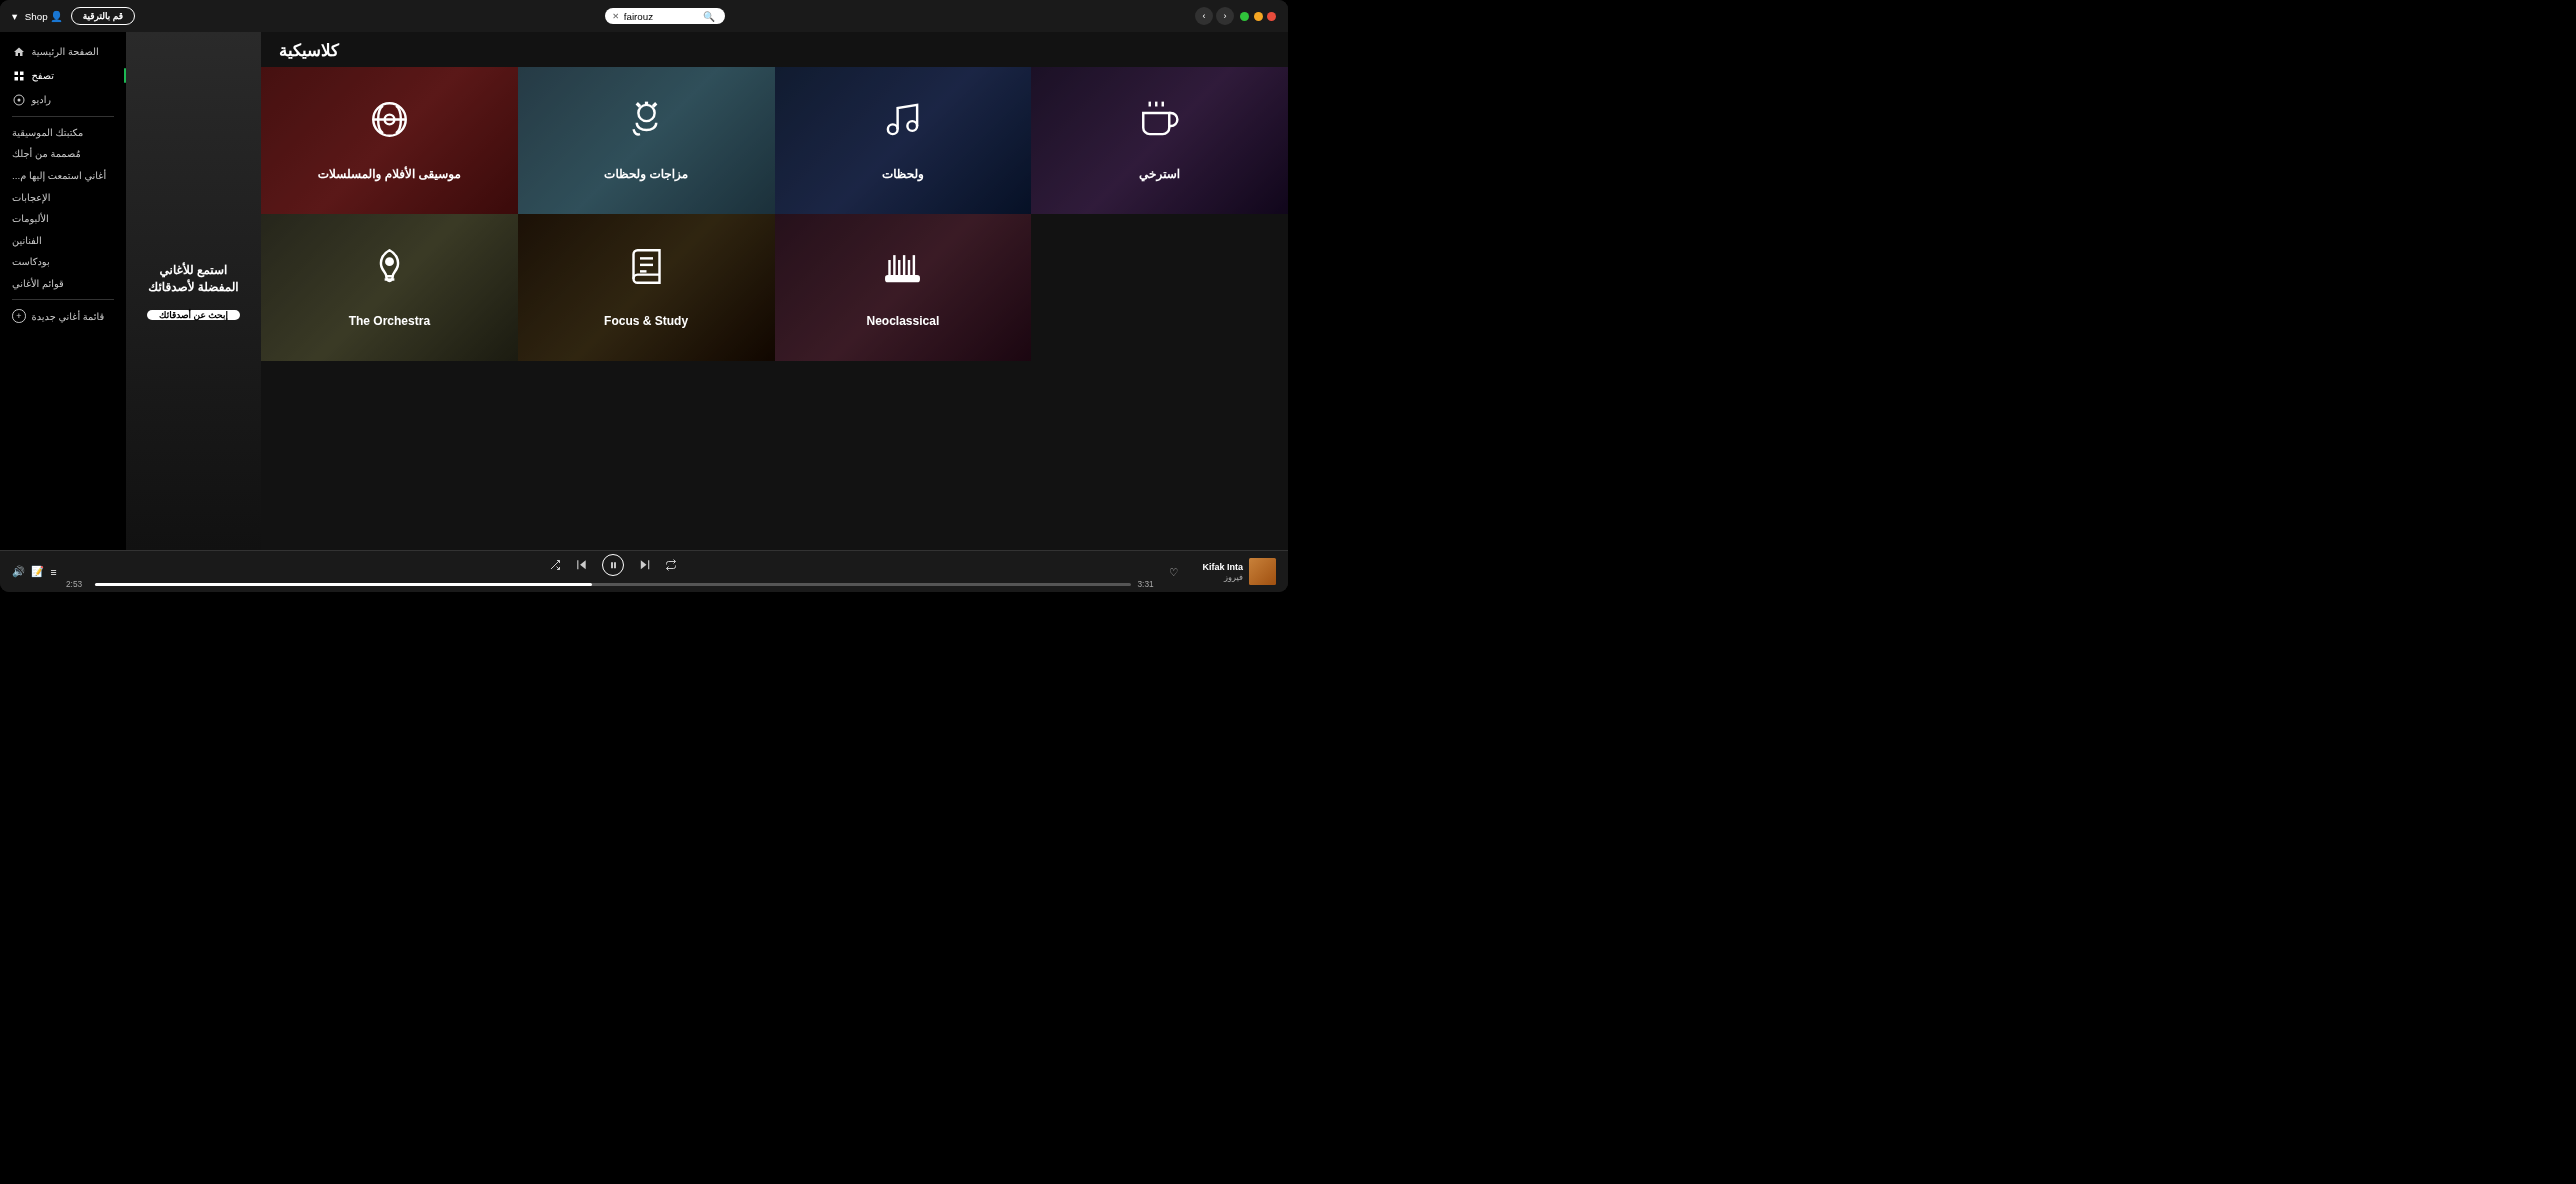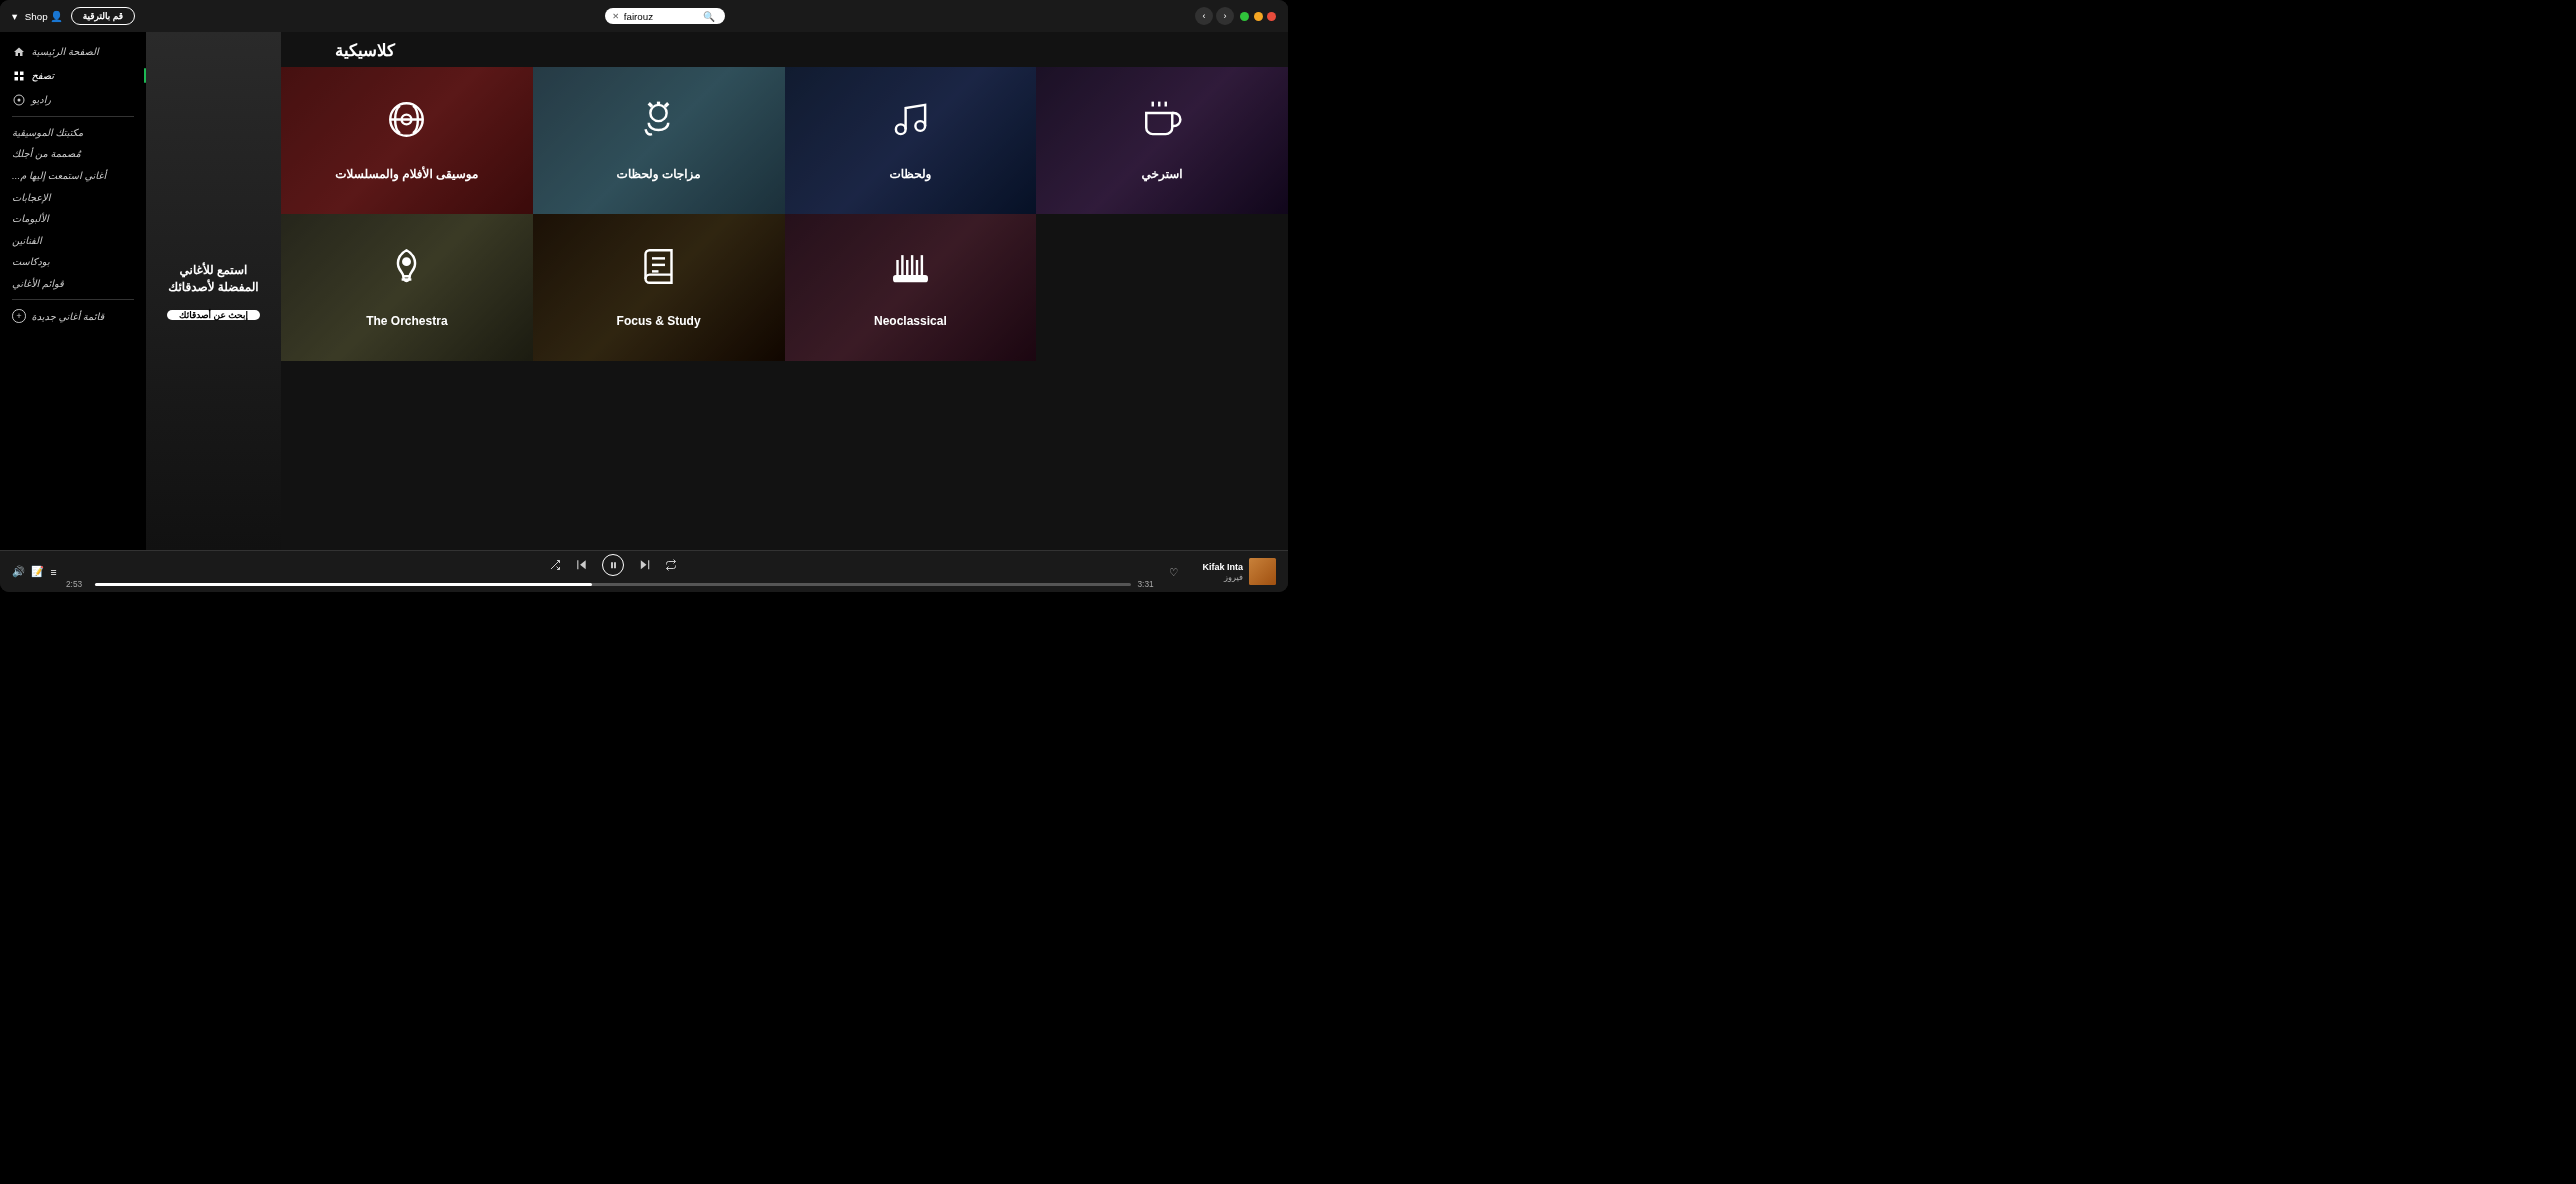--- a/index.html
+++ b/index.html
@@ -151,27 +151,26 @@
 
     
     .main-layout {
       display: flex;
       flex: 1;
       overflow: hidden;
     }
 
     
     .sidebar {
-      width: 146px;
+      width: 126px;
       background: #000;
       display: flex;
       flex-direction: column;
       padding: 7.5px 0;
       flex-shrink: 0;
-      font-style: italic;
     }
 
     .sidebar-item {
       display: flex;
       align-items: center;
       justify-content: flex-end;
       gap: 6px;
       padding: 5.3px 12px;
       cursor: pointer;
       font-size: 9.8px;
@@ -268,21 +267,20 @@
       justify-content: flex-end;
       padding: 9px 18px 6px;
       direction: rtl;
     }
 
     .page-title {
       font-size: 16.6px;
       font-weight: 700;
       color: #fff;
       direction: rtl;
-      margin-left: 36px;
     }
 
     
     .genre-grid {
       display: grid;
       grid-template-columns: repeat(4, 1fr);
       gap: 0;
       padding: 0;
     }
 

